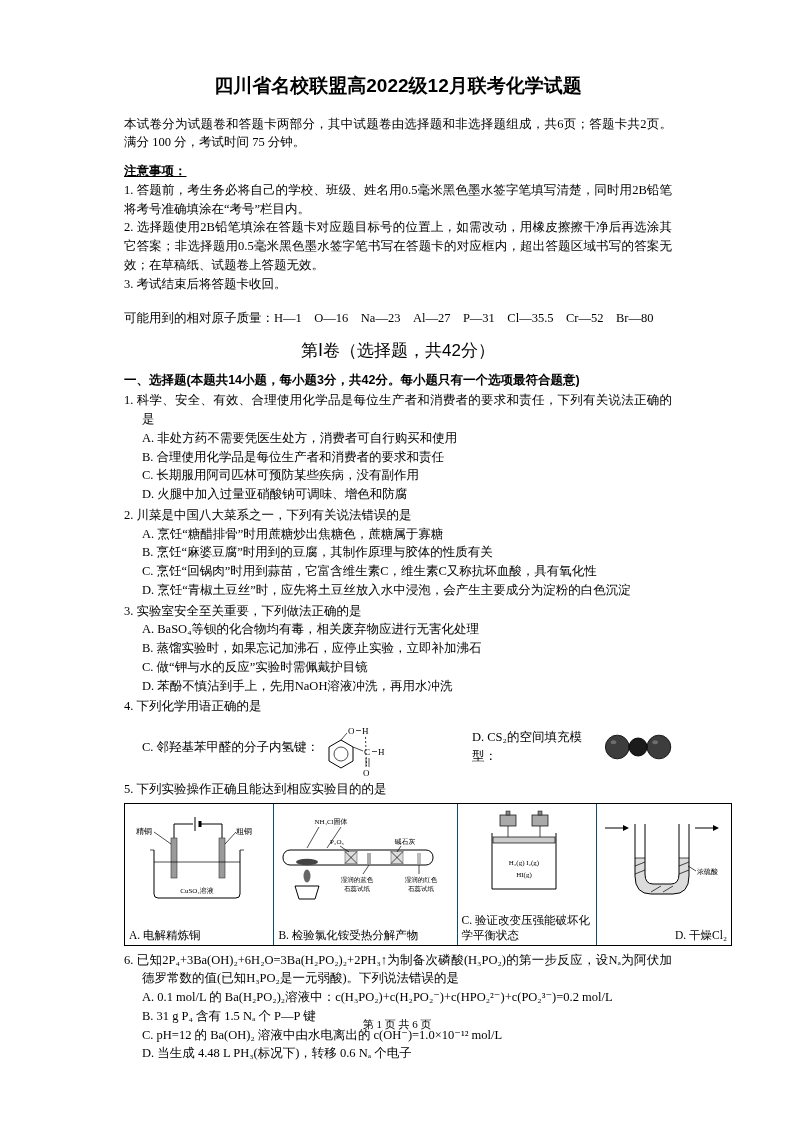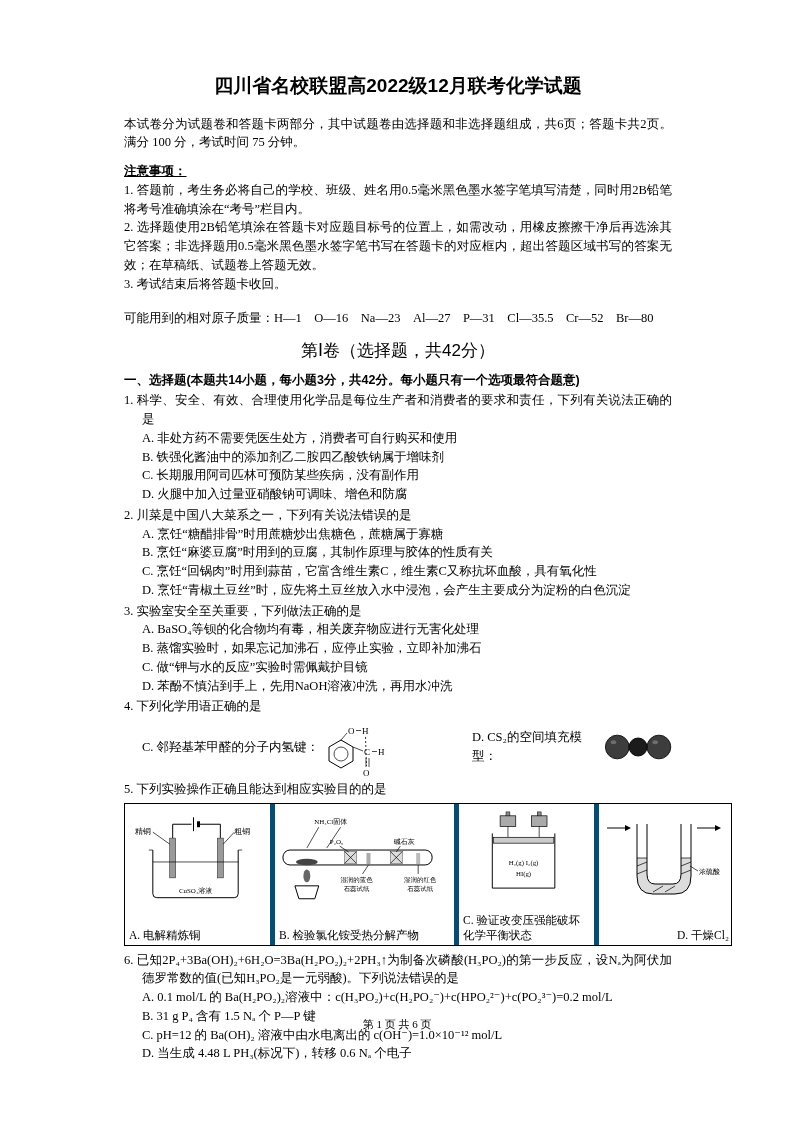--- a/index.html
+++ b/index.html
@@ -26,21 +26,21 @@
     font-family: "Liberation Sans", "DejaVu Sans", sans-serif;
     font-size: 17px; font-weight: normal; text-align: center; margin: 10px 0 7px 0;
   }
   .part-heading { font-family: "Liberation Sans", "DejaVu Sans", sans-serif; font-weight: bold; font-size: 12.5px; }
   .question { margin-top: 2px; }
   .stem { padding-left: 18px; text-indent: -18px; }
   .opt  { padding-left: 18px; }
   .q4-grid { display: grid; grid-template-columns: 330px 1fr; align-items: center; }
   .fig-opt { display: flex; align-items: center; gap: 4px; padding-left: 18px; }
   .q5-table { display: flex; border: 1px solid #000; width: 608px; margin: 4px 0 5px 0; }
-  .q5-cell { border-right: 5px solid #0c4a6e; padding: 3px 4px 2px 4px; display: flex; flex-direction: column; }
+  .q5-cell { border-right: 1px solid #0c4a6e; padding: 3px 4px 2px 4px; display: flex; flex-direction: column; }
   .q5-cell:last-child { border-right: none; }
   .q5-cell.w-a { width: 150px; } .q5-cell.w-b { width: 184px; }
   .q5-cell.w-c { width: 140px; } .q5-cell.w-d { width: 134px; text-align: right; }
   .q5-img { flex: 1; display: flex; align-items: center; justify-content: center; }
   .q5-label { font-size: 11.5px; line-height: 1.3; margin-top: 20px; }
   .footer { position: absolute; left: 0; width: 100%; top: 1016px; text-align: center; font-size: 11px; }
   svg { display: block; }
   svg text { font-family: "Liberation Serif", "DejaVu Serif", serif; fill: #000; }
   .sline { stroke: #000; stroke-width: 1; fill: none; }
   .thin  { stroke: #000; stroke-width: 0.7; fill: none; }
@@ -59,21 +59,21 @@
   <p class="notice">2. 选择题使用2B铅笔填涂在答题卡对应题目标号的位置上，如需改动，用橡皮擦擦干净后再选涂其它答案；非选择题用0.5毫米黑色墨水签字笔书写在答题卡的对应框内，超出答题区域书写的答案无效；在草稿纸、试题卷上答题无效。</p>
   <p class="notice">3. 考试结束后将答题卡收回。</p>
   <p class="masses">可能用到的相对原子质量：H—1　O—16　Na—23　Al—27　P—31　Cl—35.5　Cr—52　Br—80</p>
 
   <h2 class="sec-title">第Ⅰ卷（选择题，共42分）</h2>
   <p class="part-heading">一、选择题(本题共14小题，每小题3分，共42分。每小题只有一个选项最符合题意)</p>
 
   <div class="question">
     <p class="stem">1. 科学、安全、有效、合理使用化学品是每位生产者和消费者的要求和责任，下列有关说法正确的是</p>
     <p class="opt">A. 非处方药不需要凭医生处方，消费者可自行购买和使用</p>
-    <p class="opt">B. 铁强化酱油中的添加剂乙二胺四乙酸铁钠属于增味剂</p>
+    <p class="opt">B. 合理使用化学品是每位生产者和消费者的要求和责任</p>
     <p class="opt">C. 长期服用阿司匹林可预防某些疾病，没有副作用</p>
     <p class="opt">D. 火腿中加入过量亚硝酸钠可调味、增色和防腐</p>
   </div>
 
   <div class="question">
     <p class="stem">2. 川菜是中国八大菜系之一，下列有关说法错误的是</p>
     <p class="opt">A. 烹饪“糖醋排骨”时用蔗糖炒出焦糖色，蔗糖属于寡糖</p>
     <p class="opt">B. 烹饪“麻婆豆腐”时用到的豆腐，其制作原理与胶体的性质有关</p>
     <p class="opt">C. 烹饪“回锅肉”时用到蒜苗，它富含维生素C，维生素C又称抗坏血酸，具有氧化性</p>
     <p class="opt">D. 烹饪“青椒土豆丝”时，应先将土豆丝放入水中浸泡，会产生主要成分为淀粉的白色沉淀</p>

